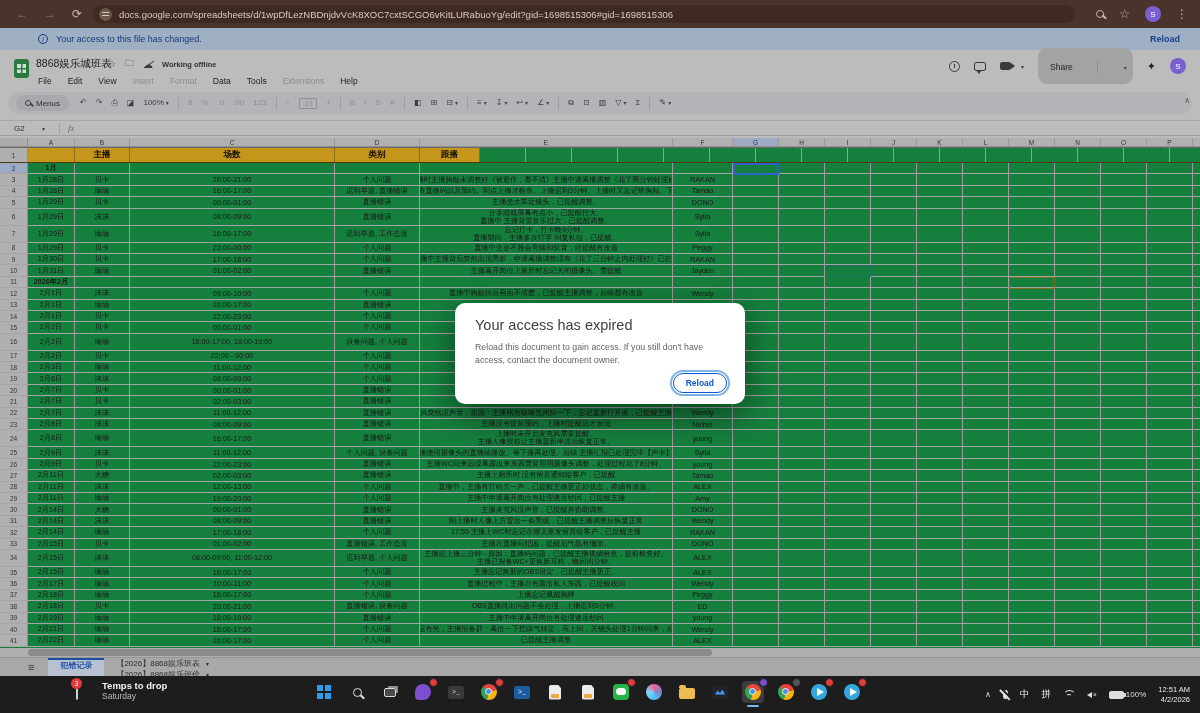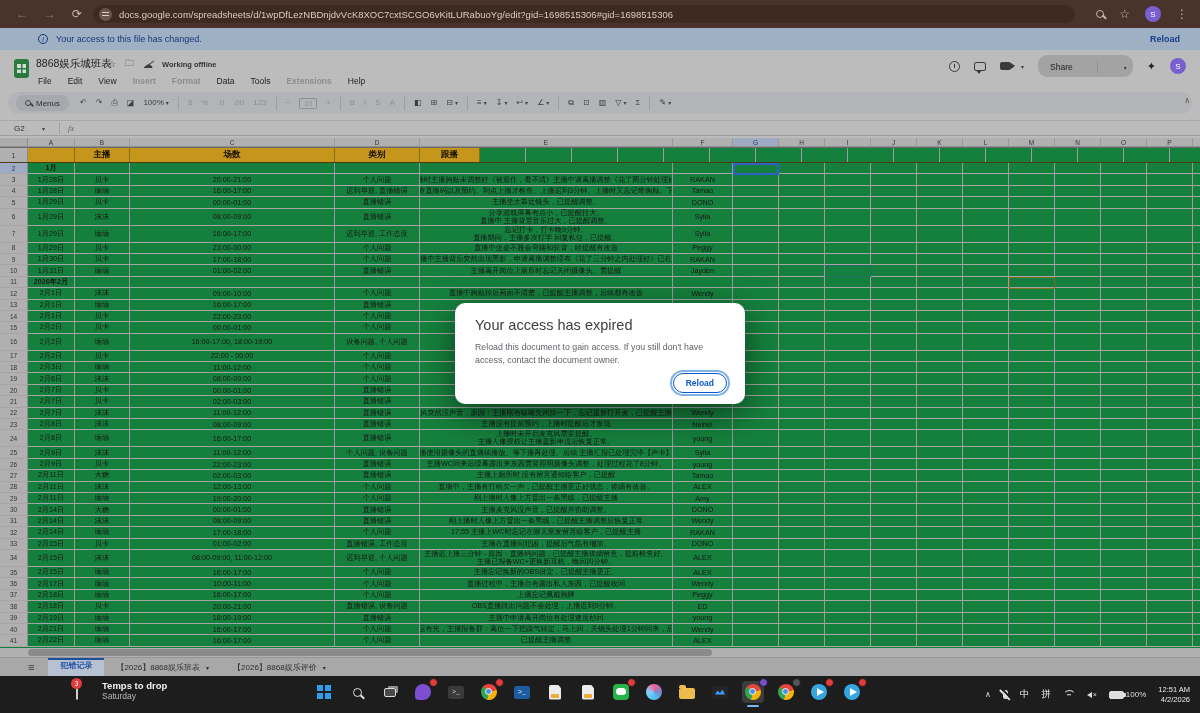--- a/index.html
+++ b/index.html
@@ -31,29 +31,29 @@
   .slogo::after{content:"";position:absolute;left:3px;top:5px;width:9px;height:9px;
     background-image:linear-gradient(#2a7a3f,#2a7a3f),linear-gradient(#2a7a3f,#2a7a3f);
     background-size:1.5px 9px,9px 1.5px;background-position:center;background-repeat:no-repeat;background-color:#cfe0d3;}
   .dtitle{position:absolute;left:36px;top:7px;font-size:10.5px;color:#1c1c1c;}
   .titleicons{position:absolute;left:108px;top:6px;display:flex;align-items:center;gap:9px;color:#3c3c3c;font-size:9px;}
   .cloudoff{position:relative;font-size:10px;}
   .cloudoff::after{content:"";position:absolute;left:0;top:5px;width:12px;height:1.2px;background:#3c3c3c;transform:rotate(-35deg);}
   .offline{font-size:7.5px;color:#333;font-weight:700;}
   .menubar{position:absolute;left:32px;top:24px;display:flex;gap:4px;}
   .mi{font-size:8.5px;color:#222;padding:2px 6px;}
-  .mi.mut{color:#8d8d8d;font-weight:bold;}
+  .mi.mut{color:#8d8d8d;}
   .hdricons{position:absolute;right:0;top:4px;display:flex;align-items:center;gap:14px;padding-right:14px;height:24px;}
   .i-clock{width:11px;height:11px;border:1.3px solid #3a3a3a;border-radius:50%;position:relative;}
   .i-clock::after{content:"";position:absolute;left:4px;top:2px;width:1.2px;height:4px;background:#3a3a3a;}
   .i-comment{width:12px;height:9px;border:1.3px solid #3a3a3a;border-radius:2px;position:relative;}
   .i-comment::after{content:"";position:absolute;left:1px;bottom:-4px;border-left:3px solid transparent;border-right:3px solid transparent;border-top:4px solid #3a3a3a;}
   .i-cam{width:11px;height:8px;background:#3a3a3a;border-radius:2px;position:relative;margin-right:8px;}
   .i-cam::after{content:"";position:absolute;right:-4px;top:1px;border-left:4px solid #3a3a3a;border-top:3px solid transparent;border-bottom:3px solid transparent;}
-  .sharebtn{height:22px;background:#a3a3a3;border-radius:9px;display:flex;align-items:center;font-size:8.5px;color:#222;padding:2px 6px 0 12px;gap:19px;}
+  .sharebtn{height:36px;background:#a3a3a3;border-radius:9px;display:flex;align-items:center;font-size:8.5px;color:#222;padding:2px 6px 0 12px;gap:19px;}
   .sharebtn .sdiv{width:1px;height:12px;background:#8e8e8e;margin:0 5px;}
   .gem{font-size:11px;color:#222;}
   .caret{font-size:6px;color:#444;margin-left:2px;}
   .toolbar{position:absolute;left:8px;top:42px;width:1184px;height:22px;border-radius:11px;background:#b2b4b7;display:flex;align-items:center;padding:0 8px;gap:7px;}
   .menuspill{height:16px;background:#a6a9ad;border-radius:8px;display:flex;align-items:center;gap:5px;padding:0 9px;margin-right:4px;}
   .menuspill .mag{border-color:#444;width:6px;height:6px;}
   .menuspill .mag::after{background:#444;width:4px;}
   .menuspill span.lbl{font-size:8px;color:#2f2f2f;}
   .ti{font-size:8px;color:#3d3d3d;display:flex;align-items:center;line-height:1;}
   .ti.mut{color:#8d9094;}
@@ -634,21 +634,21 @@
           <span class="cell c-e w-e">直播中，主播有打哈欠一声，已提醒主播更正好状态，後續有改善。</span>
           <span class="cell c-f w-f">ALEX</span>
           <span class="cell c-rest"></span>
         </div>
         <div class="r">
           <span class="rn">29</span>
           <span class="cell c-a w-a">2月11日</span>
           <span class="cell c-b w-b">缅缅</span>
           <span class="cell c-c w-c">19:00-20:00</span>
           <span class="cell c-d w-d">个人问题</span>
-          <span class="cell c-e w-e">刚上播时人像上方冒出一条黑线，已提醒主播</span>
+          <span class="cell c-e w-e">主播中申请离开岗位有处理速度秒回，已提醒主播</span>
           <span class="cell c-f w-f">Amy</span>
           <span class="cell c-rest"></span>
         </div>
         <div class="r">
           <span class="rn">30</span>
           <span class="cell c-a w-a">2月14日</span>
           <span class="cell c-b w-b">大糖</span>
           <span class="cell c-c w-c">00:00-01:00</span>
           <span class="cell c-d w-d">直播错误</span>
           <span class="cell c-e w-e">主播麦克风没声音，已提醒并协助调整。</span>
@@ -775,21 +775,21 @@
   <div class="hscroll">
     <div class="hthumb"></div>
   </div>
 
   <div class="tabbar">
     <span class="allsheets">≡</span>
     <span class="tab active">
       <span>犯错记录</span>
       <span class="caret">▾</span>
     </span>
-    <span id="othertabs" style="display:flex;height:19px;">
+    <span id="othertabs" style="display:flex;height:19px;flex-direction:column;">
         <span class="tab">
           <span>【2026】8868娱乐班表</span>
           <span class="caret">▾</span>
         </span>
         <span class="tab">
           <span>【2026】8868娱乐评价</span>
           <span class="caret">▾</span>
         </span>
       </span>
   </div>

